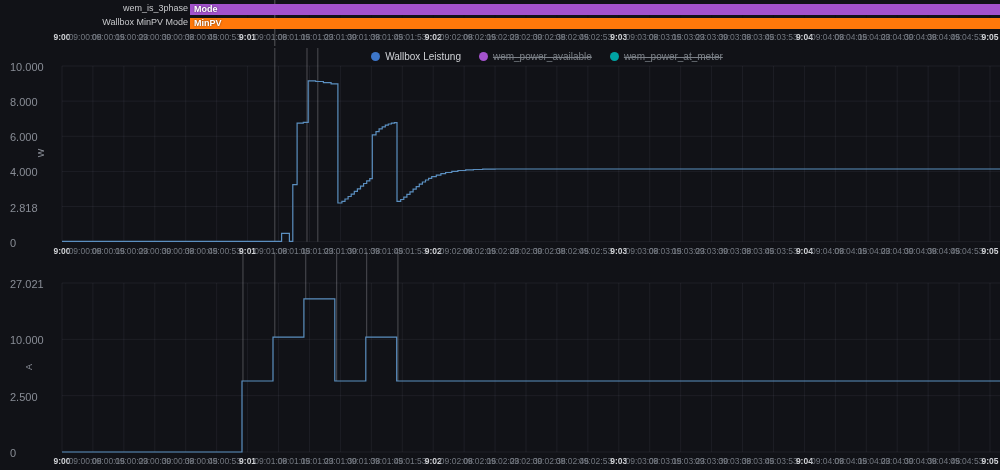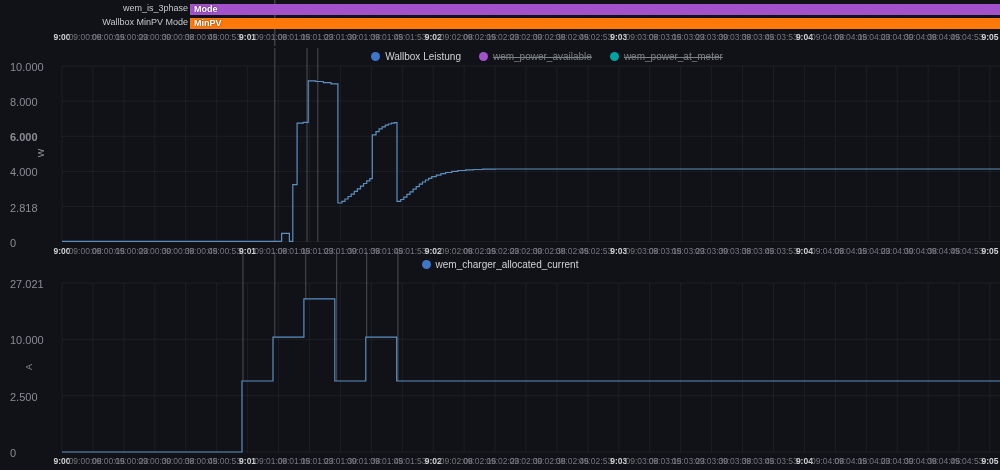--- a/index.html
+++ b/index.html
@@ -154,31 +154,27 @@
       <div class="legend-item disabled">
         <span class="legend-dot" style="background: rgb(163, 82, 204);"></span>
         <span class="legend-label">wem_power_available</span>
       </div>
       <div class="legend-item disabled">
         <span class="legend-dot" style="background: rgb(0, 163, 163);"></span>
         <span class="legend-label">wem_power_at_meter</span>
       </div>
     </div>
   <div class="legend" style="top:258px;" id="legend-1">
-      <div class="legend-item">
-        <span class="legend-dot" style="background: rgb(61, 118, 201);"></span>
-        <span class="legend-label">wem_charger_allocated_current</span>
-      </div>
     </div>
 
   <div id="labels">
       <span class="ytick" style="left: 10px; top: 236.7px;">0</span>
       <span class="ytick" style="left: 10px; top: 201.56px;">2.818</span>
       <span class="ytick" style="left: 10px; top: 166.42px;">4.000</span>
-      <span class="ytick" style="left: 10px; top: 131.28px; font-weight: bold;">6.000</span>
+      <span class="ytick" style="left: 10px; top: 131.28px;">6.000</span>
       <span class="ytick" style="left: 10px; top: 96.14px;">8.000</span>
       <span class="ytick" style="left: 10px; top: 61px;">10.000</span>
       <span class="yunit" style="left: 37px; top: 147.85px;">W</span>
       <span class="ytick" style="left: 10px; top: 447px;">0</span>
       <span class="ytick" style="left: 10px; top: 390.667px;">2.500</span>
       <span class="ytick" style="left: 10px; top: 334.333px;">10.000</span>
       <span class="ytick" style="left: 10px; top: 278px;">27.021</span>
       <span class="yunit" style="left: 26px; top: 361.5px;">A</span>
       <span class="xtick major" style="left: 62px; top: 31.5px;">9:00</span>
       <span class="xtick" style="left: 85.2px; top: 31.5px;">09:00:08</span>

